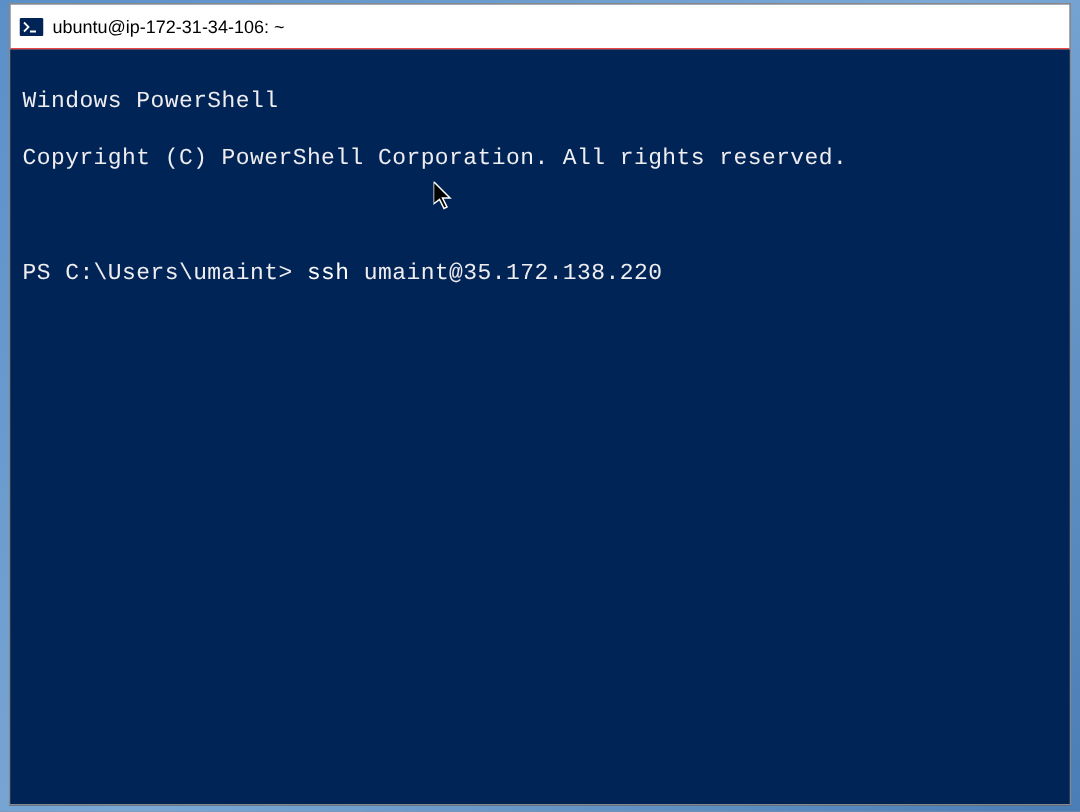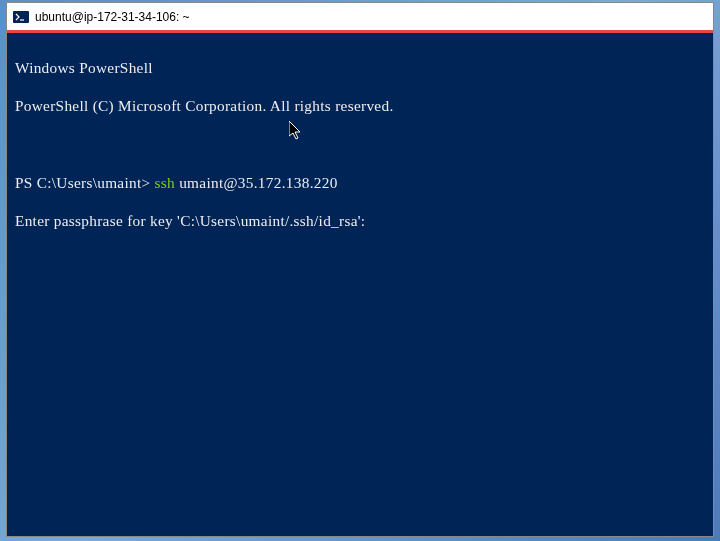--- a/index.html
+++ b/index.html
@@ -25,21 +25,21 @@
       border: 1px solid #888;
       display: flex;
       flex-direction: column;
     }
     .titlebar {
       background: #ffffff;
       height: 30px;
       display: flex;
       align-items: center;
       padding: 0 6px;
-      border-bottom: 3px solid #ef4444;
+      border-bottom: 1px solid #ef4444;
     }
     .titlebar-icon {
       width: 16px;
       height: 16px;
       margin-right: 6px;
       display: flex;
       align-items: center;
       justify-content: center;
     }
     .titlebar-icon svg {
@@ -54,27 +54,26 @@
     .terminal {
       flex: 1;
       background: #012456;
       color: #eeedf0;
       padding: 6px 8px;
       font-size: 15.3px;
       line-height: 1.25;
       letter-spacing: 0.3px;
       white-space: pre;
       position: relative;
-      font-family: Liberation Serif, serif;
     }
     .line {
       display: block;
     }
     .yellow {
-      color: #84cc16;
+      color: #ffffff;
     }
     .green {
       color: #16c60c;
     }
     .blue {
       color: #3b8eea;
     }
     .white {
       color: #eeedf0;
     }
@@ -102,21 +101,20 @@
       <svg viewBox="0 0 16 16">
         <rect x="0" y="2" width="16" height="12" rx="1" fill="#012456"></rect>
         <path d="M 3 5 L 6 8 L 3 11" stroke="#fff" stroke-width="1.2" fill="none"></path>
         <line x1="7" y1="11" x2="11" y2="11" stroke="#fff" stroke-width="1.2"></line>
       </svg>
     </span>
     <span class="titlebar-text">ubuntu@ip-172-31-34-106: ~</span>
   </div>
   <div class="terminal">
 <span class="line white">Windows PowerShell</span>
-<span class="line white">PowerShell (C) Microsoft Corporation. All rights reserved.</span>
+<span class="line white">Copyright (C) PowerShell Corporation. All rights reserved.</span>
 <span class="line"> </span>
 <span class="line"><span class="white">PS C:\Users\umaint&gt; </span><span class="yellow">ssh</span><span class="white"> umaint@35.172.138.220</span></span>
-<span class="line white">Enter passphrase for key 'C:\Users\umaint/.ssh/id_rsa':</span>
     <svg class="mouse-cursor" width="14" height="20" viewBox="0 0 14 20">
       <path d="M 0 0 L 0 15 L 4 12 L 7 18 L 9 17 L 6 11 L 11 11 Z" fill="#000" stroke="#fff" stroke-width="1"></path>
     </svg>
   </div>
 </div>
 
 </body></html>

